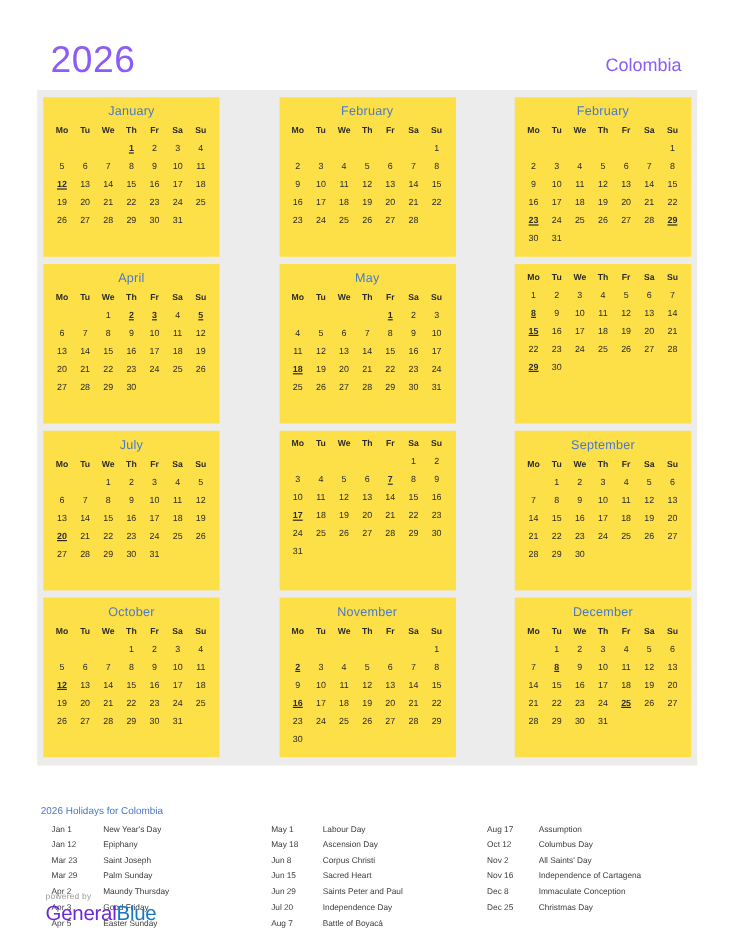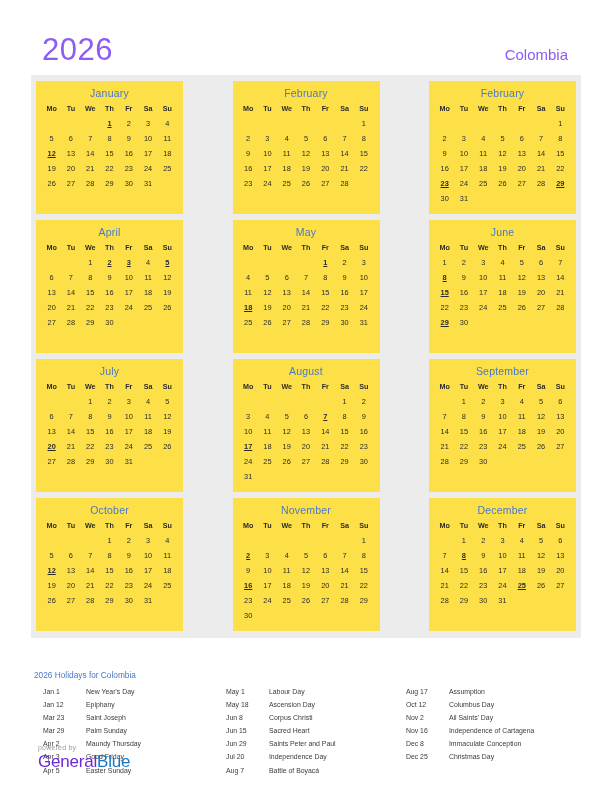--- a/index.html
+++ b/index.html
@@ -521,21 +521,20 @@
                 <td class="empty"></td>
                 <td class="empty"></td>
                 <td class="empty"></td>
                 <td class="empty"></td>
                 <td class="empty"></td>
               </tr>
             </tbody>
           </table>
         </div>
         <div class="month">
-          <div class="month-name">June</div>
           <table class="mgrid">
             <thead>
               <tr>
                 <th>Mo</th>
                 <th>Tu</th>
                 <th>We</th>
                 <th>Th</th>
                 <th>Fr</th>
                 <th>Sa</th>
                 <th>Su</th>
@@ -667,21 +666,20 @@
                 <td class="empty"></td>
                 <td class="empty"></td>
                 <td class="empty"></td>
                 <td class="empty"></td>
                 <td class="empty"></td>
               </tr>
             </tbody>
           </table>
         </div>
         <div class="month">
-          <div class="month-name">August</div>
           <table class="mgrid">
             <thead>
               <tr>
                 <th>Mo</th>
                 <th>Tu</th>
                 <th>We</th>
                 <th>Th</th>
                 <th>Fr</th>
                 <th>Sa</th>
                 <th>Su</th>

